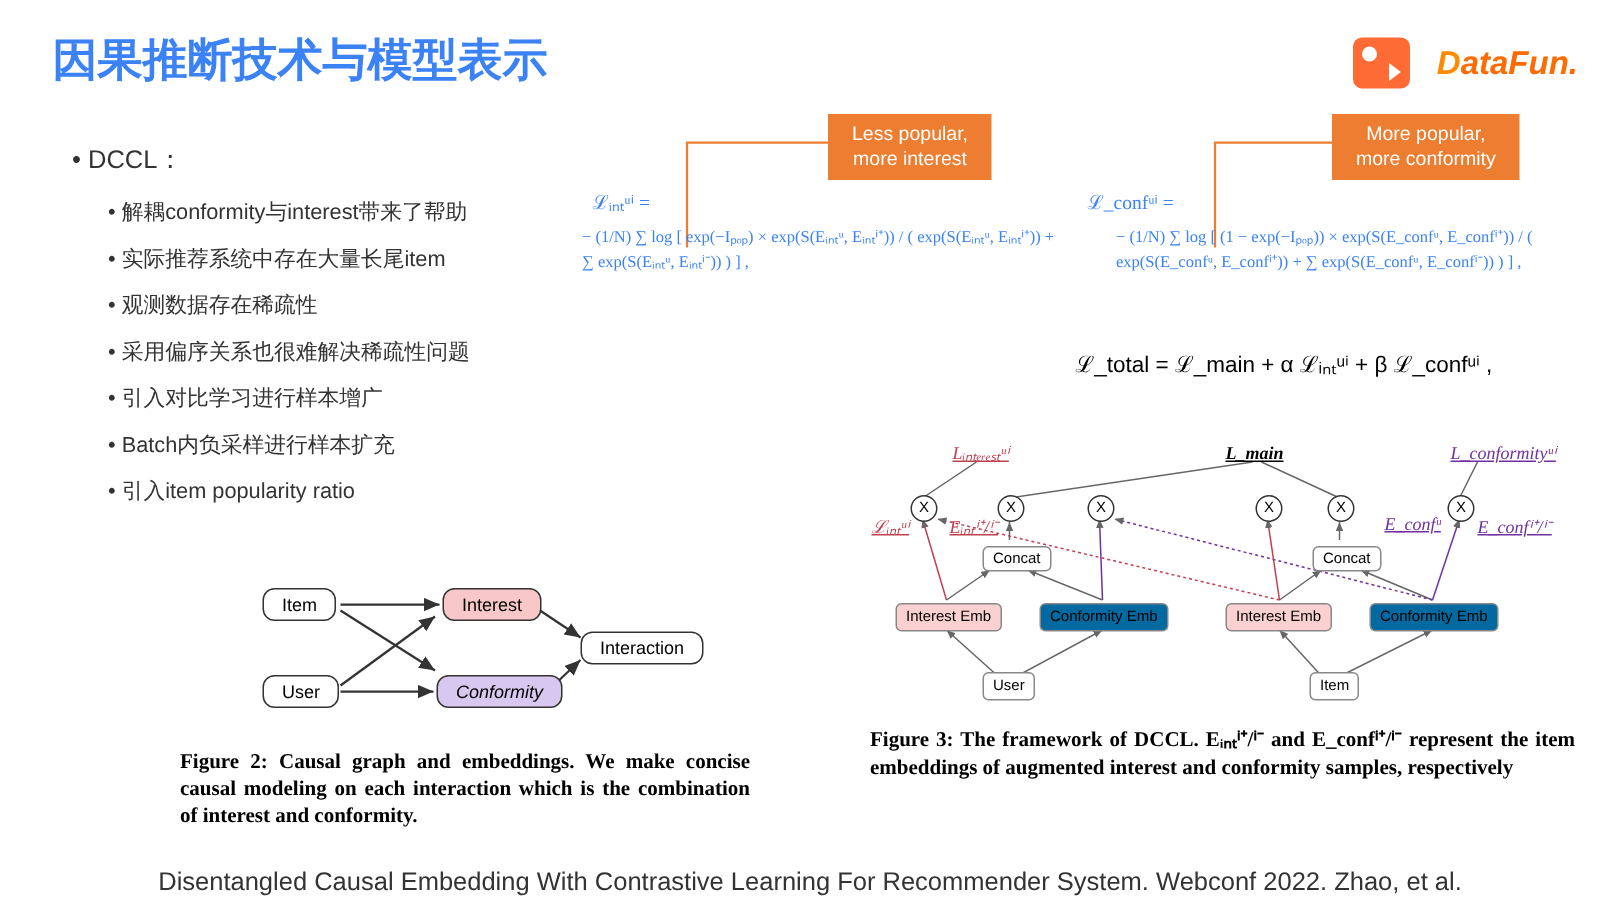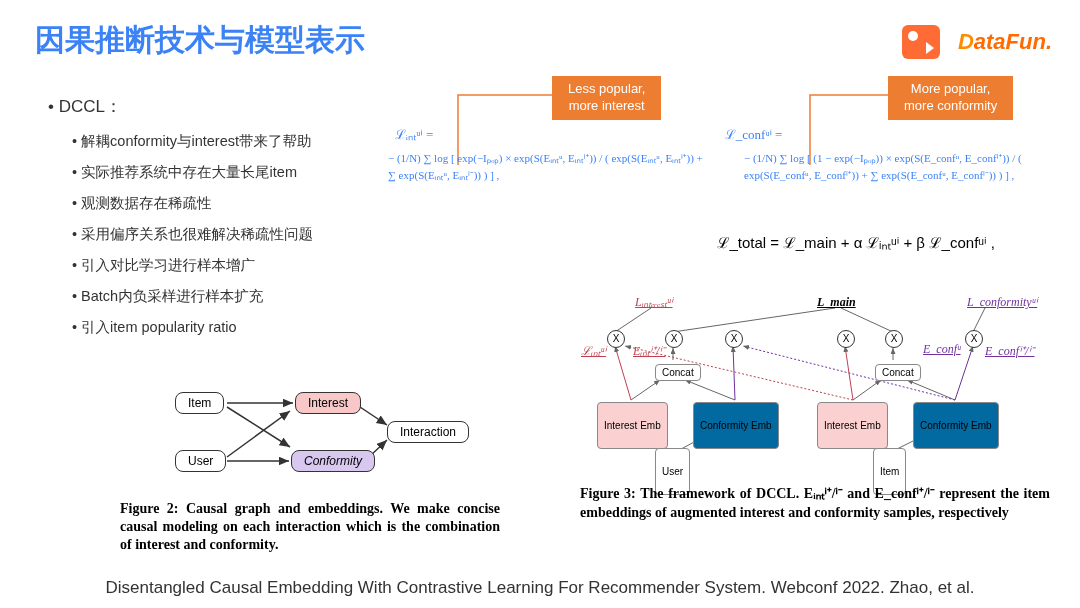--- a/index.html
+++ b/index.html
@@ -128,21 +128,21 @@
       top: 290px;
       left: 585px;
       width: 470px;
       height: 190px;
     }
     .embox {
       position: absolute;
       border: 1px solid #888;
       border-radius: 4px;
       font-size: 10px;
-      padding: 17px 6px;
+      padding: 3px 6px;
       background: #fff;
       text-align: center;
       white-space: nowrap;
     }
     .embox.pinkf { background: #fbd0d0; }
     .embox.purplef { background: #0369a1; }
     .embox.small { font-size: 10px; padding: 2px 6px; }
     .circ {
       position: absolute;
       width: 18px; height: 18px;

